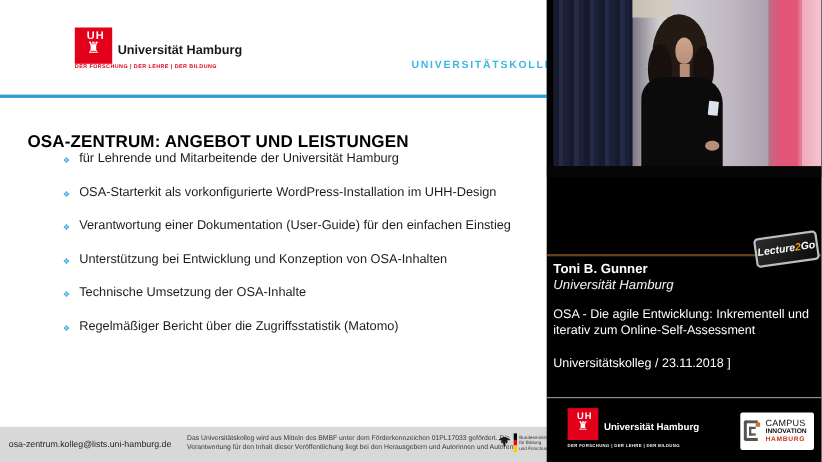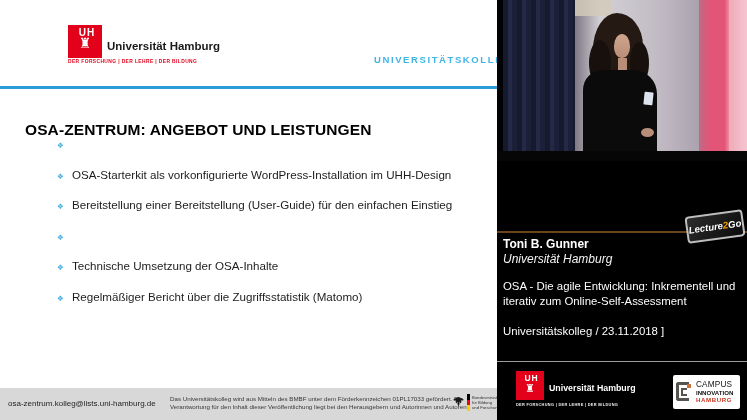--- a/index.html
+++ b/index.html
@@ -111,31 +111,33 @@
   </div>
   <div class="abs uhh-top-name">Universität Hamburg</div>
   <div class="abs uhh-top-tagline">DER FORSCHUNG  |  DER LEHRE  |  DER BILDUNG</div>
   <div class="abs org-label">UNIVERSITÄTSKOLLEG</div>
   <div class="abs slide-rule"></div>
 
   <h1 class="abs slide-title">OSA-ZENTRUM: ANGEBOT UND LEISTUNGEN</h1>
   <ul class="abs bullets">
     <li>
       <span class="diamond">❖</span>
+      <span>für Lehrende und Mitarbeitende der Universität Hamburg</span>
     </li>
     <li>
       <span class="diamond">❖</span>
       <span>OSA-Starterkit als vorkonfigurierte WordPress-Installation im UHH-Design</span>
     </li>
     <li>
       <span class="diamond">❖</span>
-      <span>Bereitstellung einer Bereitstellung (User-Guide) für den einfachen Einstieg</span>
-    </li>
-    <li>
-      <span class="diamond">❖</span>
+      <span>Verantwortung einer Dokumentation (User-Guide) für den einfachen Einstieg</span>
+    </li>
+    <li>
+      <span class="diamond">❖</span>
+      <span>Unterstützung bei Entwicklung und Konzeption von OSA-Inhalten</span>
     </li>
     <li>
       <span class="diamond">❖</span>
       <span>Technische Umsetzung der OSA-Inhalte</span>
     </li>
     <li>
       <span class="diamond">❖</span>
       <span>Regelmäßiger Bericht über die Zugriffsstatistik (Matomo)</span>
     </li>
   </ul>

